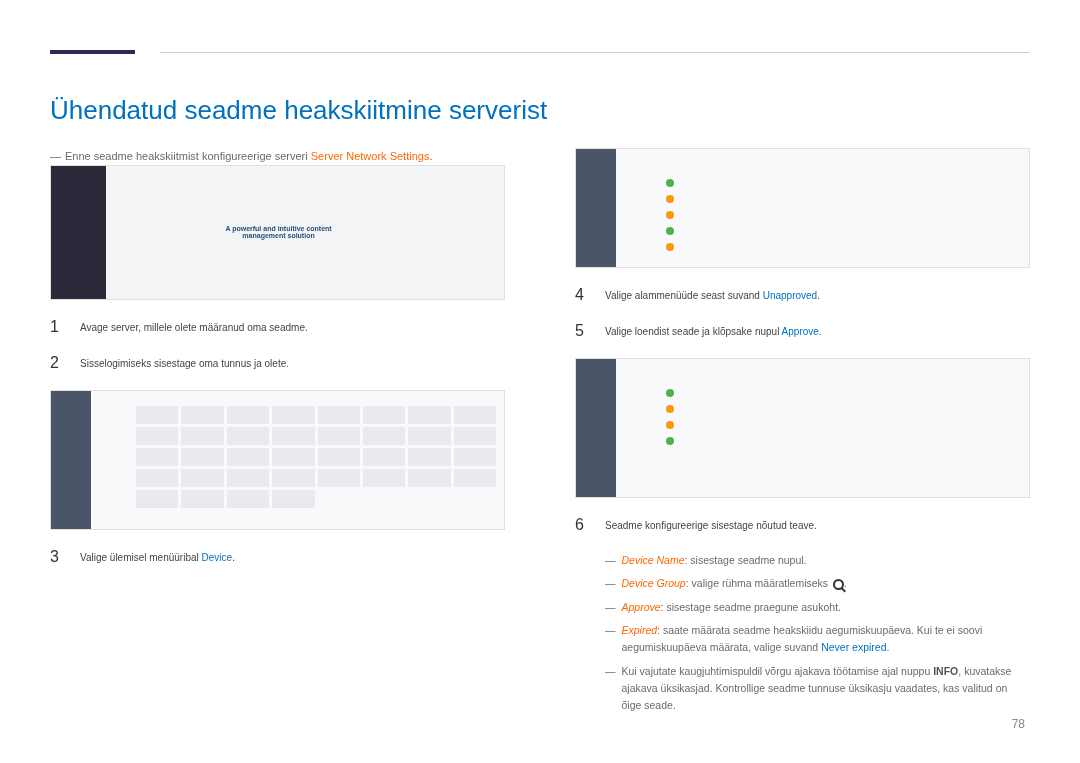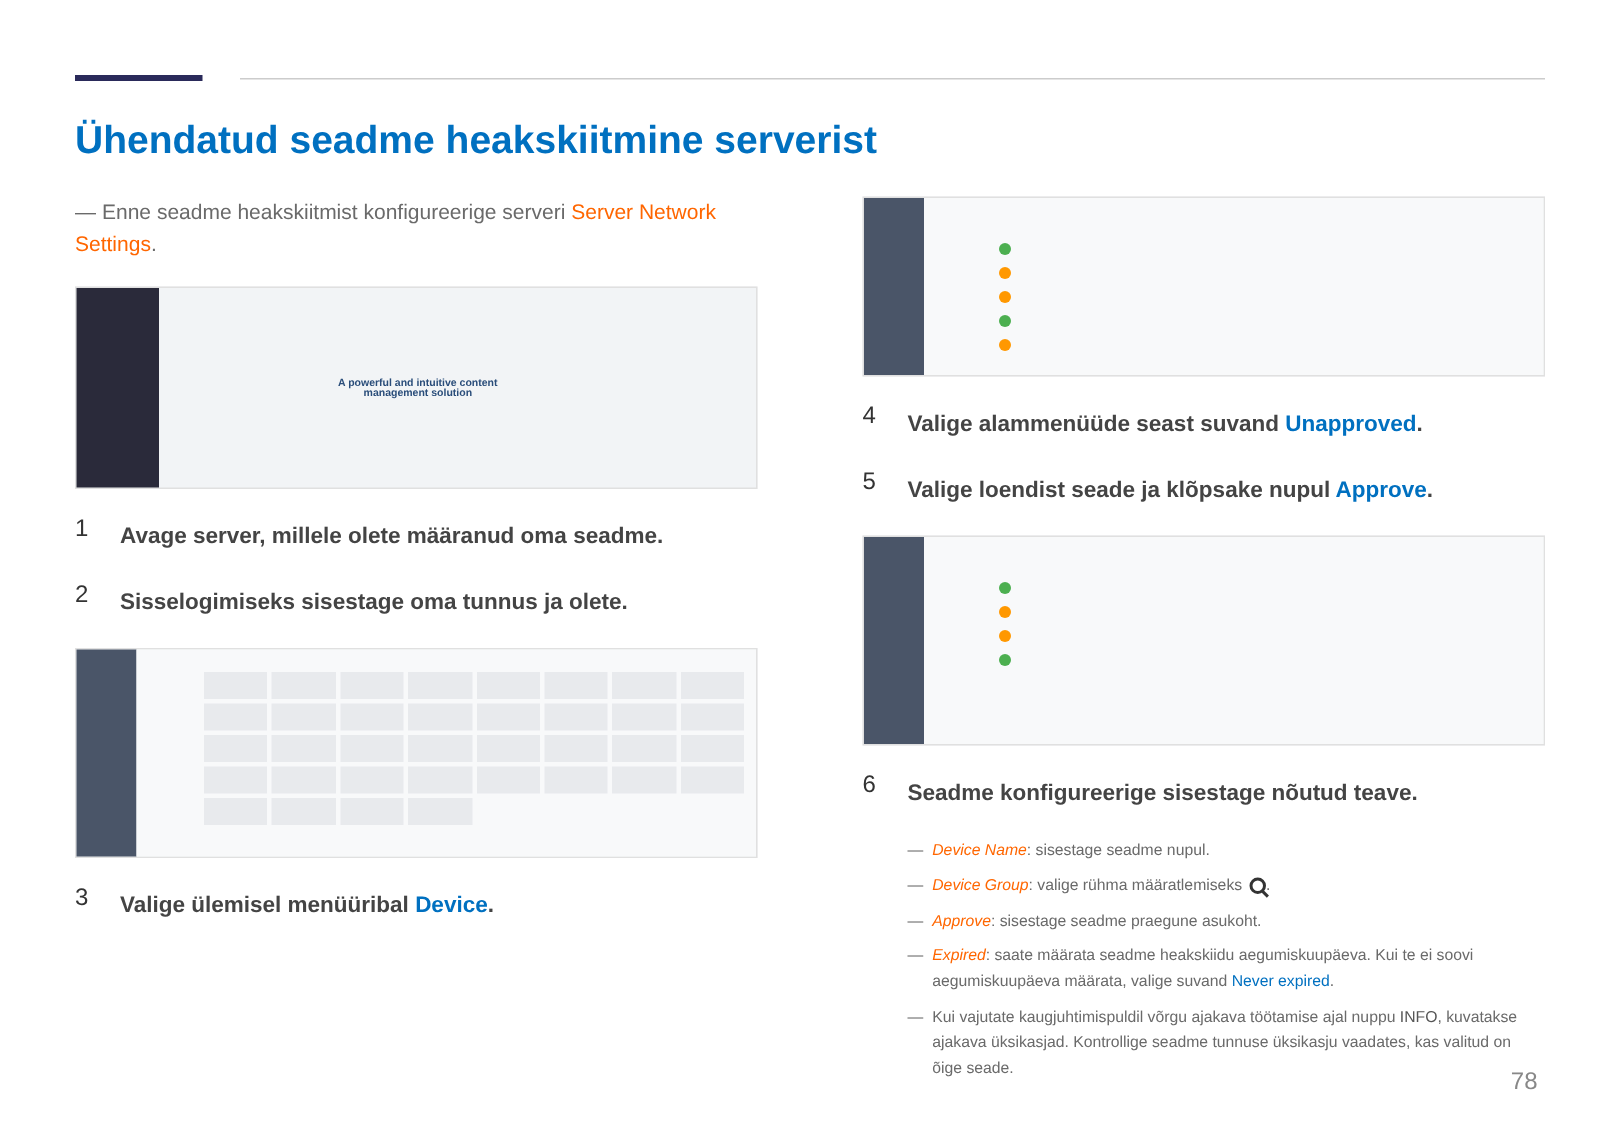--- a/index.html
+++ b/index.html
@@ -24,35 +24,35 @@
   position: absolute;
   top: 52px;
   left: 160px;
   right: 50px;
   height: 1px;
   background: #ccc;
 }
 .main-title {
   color: #0070c0;
   font-size: 26px;
-  font-weight: 700;
-  margin-top: 38px;
+  font-weight: 400;
+  margin-top: 55px;
   margin-bottom: 22px;
 }
 .content-columns {
   display: flex;
   gap: 70px;
 }
 .col {
   flex: 1;
 }
 .intro-note {
-  font-size: 14px;
+  font-size: 11px;
   color: #6a6a6a;
-  margin-bottom: 18px;
+  margin-bottom: 0;
   line-height: 1.5;
 }
 .intro-note .dash { margin-right: 4px; }
 .intro-note .orange { color: #ff6600; }
 .screenshot-placeholder {
   background: #f2f4f6;
   border: 1px solid #e0e0e0;
   width: 100%;
   margin-bottom: 18px;
   position: relative;
@@ -80,61 +80,60 @@
   margin-bottom: 18px;
   align-items:flex-start;
 }
 .step-num {
   font-size: 16px;
   color: #333;
   font-weight: 400;
   min-width: 12px;
 }
 .step-text {
-  font-size: 15px;
+  font-size: 10px;
   color: #444;
   line-height: 1.6;
   padding-top:2px;
-  font-weight:bold;
 }
 .step-text .blue { color: #0070c0; }
 .sub-list {
   margin-left: 30px;
   margin-top: 12px;
 }
 .sub-item {
   font-size: 10.5px;
   color: #6a6a6a;
   line-height: 1.65;
   margin-bottom: 6px;
   display:flex;
 }
 .sub-item .dash { margin-right: 6px; flex-shrink:0; }
 .sub-item .orange { color: #ff6600; font-style: italic; }
 .sub-item .blue { color: #0070c0; }
-.sub-item .bold { font-weight: normal; color:#555; }
+.sub-item .bold { font-weight: bold; color:#555; }
 .mag-icon {
   display:inline-block;
   width:11px; height:11px;
   border:2px solid #333; border-radius:50%;
   vertical-align:middle;
   position:relative;
   margin-left:2px;
 }
 .mag-icon::after {
   content:''; position:absolute;
   width:5px; height:2px; background:#333;
   bottom:-3px; right:-4px;
   transform:rotate(45deg);
 }
 .page-num {
   position: absolute;
   bottom: 32px;
   right: 55px;
-  font-size: 16px;
+  font-size: 12px;
   color: #888;
   margin-top: 16px;
 }
 .thumb-grid {
   display:grid; grid-template-columns:repeat(8,1fr);
   gap:3px; padding:15px 8px 8px 45px;
 }
 .thumb-cell {
   background:#e8eaed; height:18px;
 }

